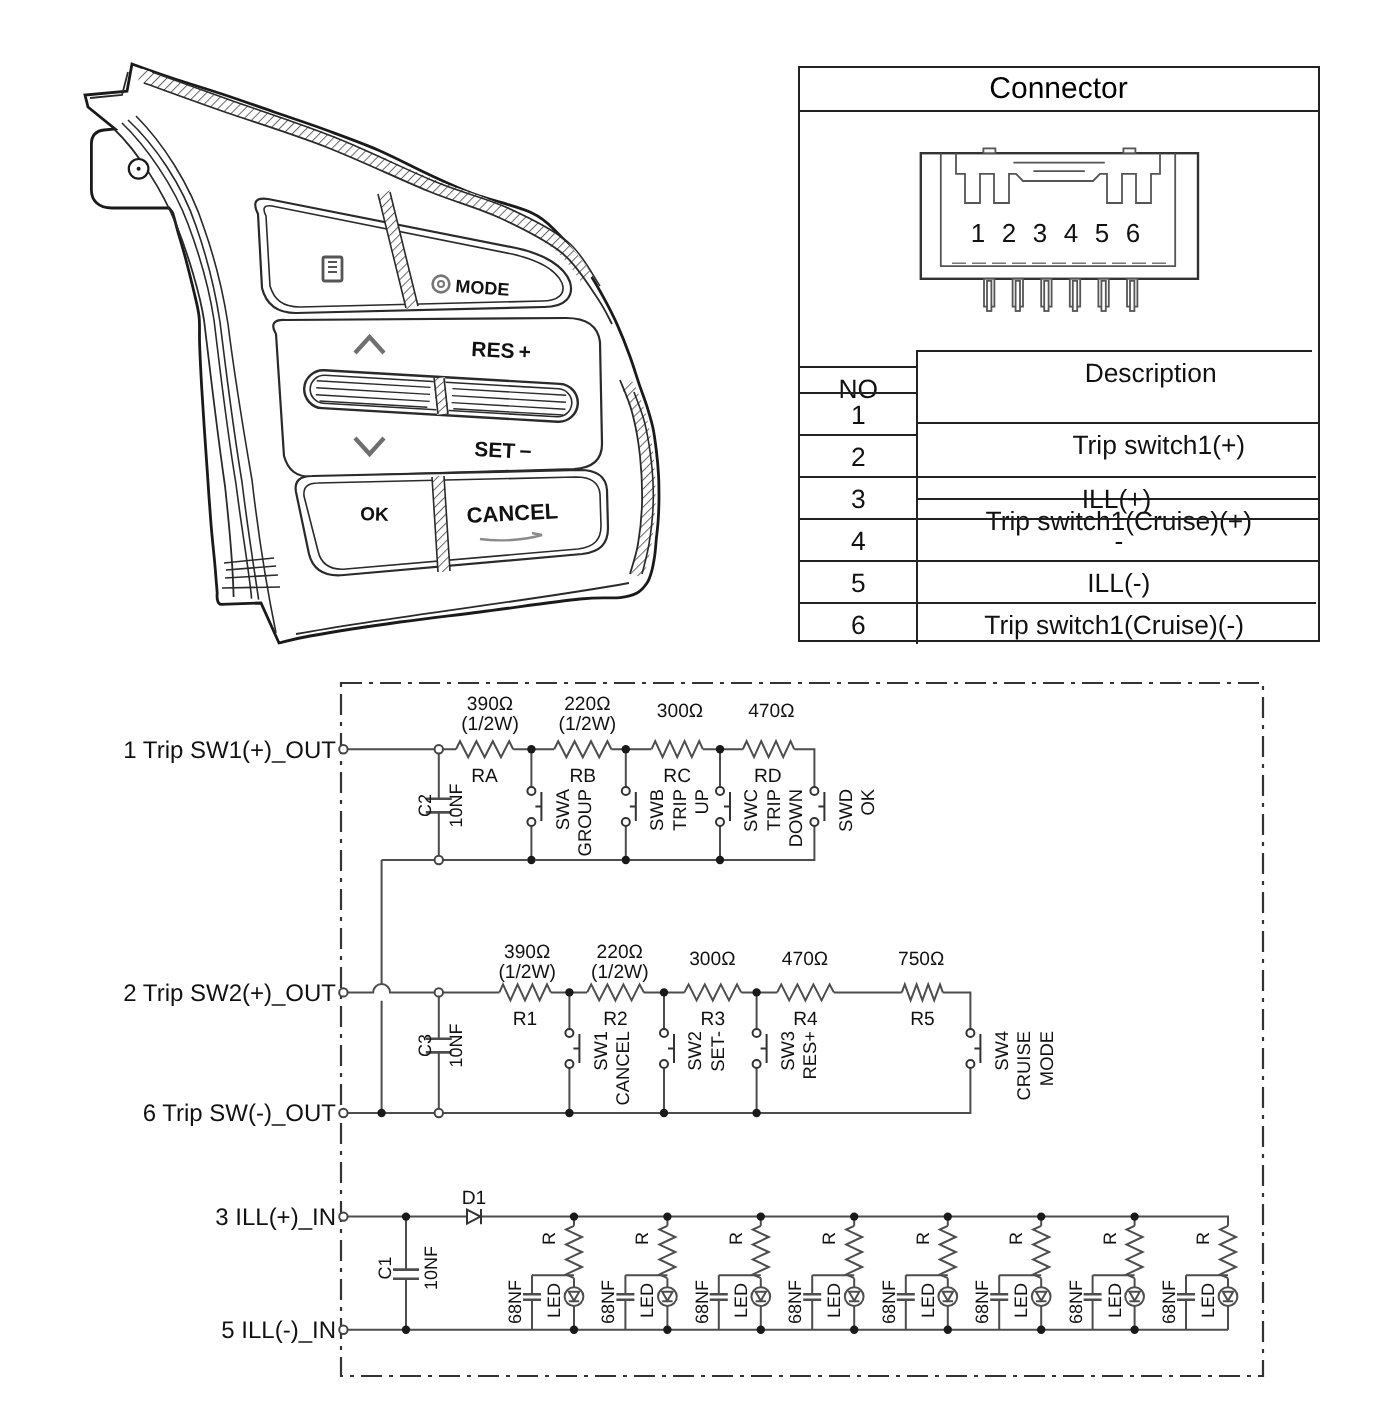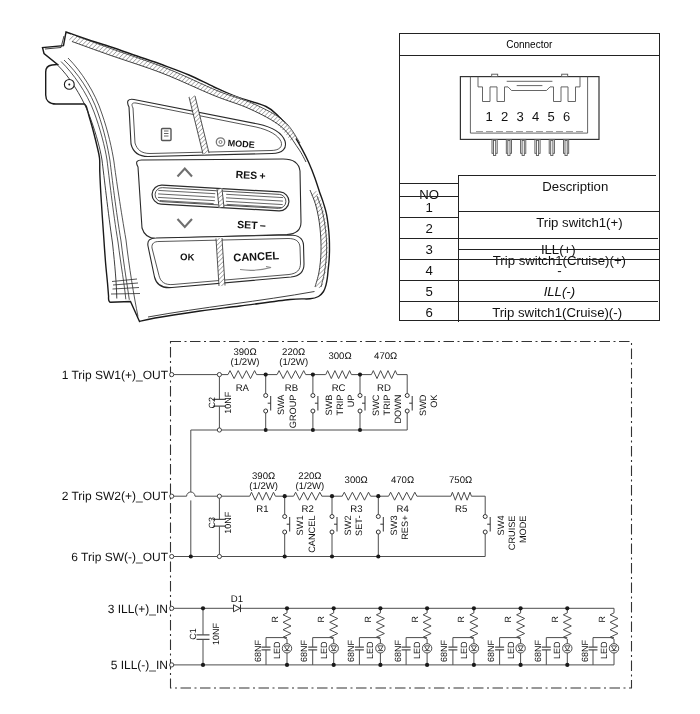--- a/index.html
+++ b/index.html
@@ -442,21 +442,21 @@
       </g>
 
 <g>
         <circle cx="171.7" cy="608.3" r="2.1" fill="#fff" stroke="#444" stroke-width="1"></circle>
         <circle cx="171.7" cy="664.9" r="2.1" fill="#fff" stroke="#444" stroke-width="1"></circle>
       </g>
 </svg>
 
 <div style="position:absolute;left:399px;top:33px;width:260.5px;height:288px;border:1.2px solid #222;box-sizing:border-box;background:#fff;">
 
-  <div style="position:absolute;left:0;top:0;width:100%;height:20.5px;border-bottom:1px solid #222;display:flex;align-items:center;justify-content:center;font-size:10px;">Connector</div>
+  <div style="position:absolute;left:0;top:0;width:100%;height:20.5px;border-bottom:1px solid #222;display:flex;align-items:center;justify-content:center;font-size:15px;">Connector</div>
 
   <svg width="258" height="286" viewBox="0 0 258 286" style="position:absolute;left:0;top:0;">
 
 <rect x="60.39999999999998" y="42.599999999999994" width="138.6" height="62.8" fill="#fff" stroke="#333" stroke-width="1.2"></rect>
 <path d="M70.39999999999998,42.599999999999994 V99.1 H187.60000000000002 V42.599999999999994" fill="none" stroke="#555" stroke-width="0.9"></path>
 
 <rect x="91.69999999999999" y="40.2" width="6" height="2.4" fill="#fff" stroke="#555" stroke-width="0.9"></rect>
 <rect x="161.70000000000005" y="40.2" width="6" height="2.4" fill="#fff" stroke="#555" stroke-width="0.9"></rect>
 
 <path d="M78,42.599999999999994 V52.900000000000006 H82.5 V67.5 H90 V52.900000000000006 H97 V67.5 H104.5 V52.900000000000006 H108 L111.5,56.5 H146.5 L150,52.900000000000006 H153.5 V67.5 H161 V52.900000000000006 H168 V67.5 H175.5 V52.900000000000006 H180 V42.599999999999994" fill="none" stroke="#555" stroke-width="0.9"></path>
@@ -495,21 +495,21 @@
 <div class="cell" style="left:0;top:183.3px;width:58.3px;height:20.9px;">2</div>
 <div class="cell" style="left:58.3px;top:183.3px;width:202.2px;height:20.9px;margin-top:32px;">Trip switch1(Cruise)(+)</div>
 
 <div class="cell" style="left:0;top:204.2px;width:58.3px;height:21.0px;">3</div>
 <div class="cell" style="left:58.3px;top:204.2px;width:200px;height:21.0px;text-align:center;">ILL(+)</div>
 
 <div class="cell" style="left:0;top:225.2px;width:58.3px;height:20.9px;">4</div>
 <div class="cell" style="left:58.3px;top:225.2px;width:202.2px;height:20.9px;">-</div>
 
 <div class="cell" style="left:0;top:246.1px;width:58.3px;height:21.0px;">5</div>
-<div class="cell" style="left:58.3px;top:246.1px;width:202.2px;height:21.0px;font-style:italic;">ILL(-)</div>
+<div class="cell" style="left:58.3px;top:246.1px;width:202.2px;height:21.0px;">ILL(-)</div>
 
 <div class="cell" style="left:0;top:267.1px;width:58.3px;height:20.9px;">6</div>
 <div class="cell" style="left:56px;top:267.1px;width:202.2px;height:20.9px;">Trip switch1(Cruise)(-)</div>
 
   <div style="position:absolute;left:58.3px;top:141.3px;width:1px;height:146.7px;background:#222;"></div>
   </div>
 </div>
 
 </div>
 

